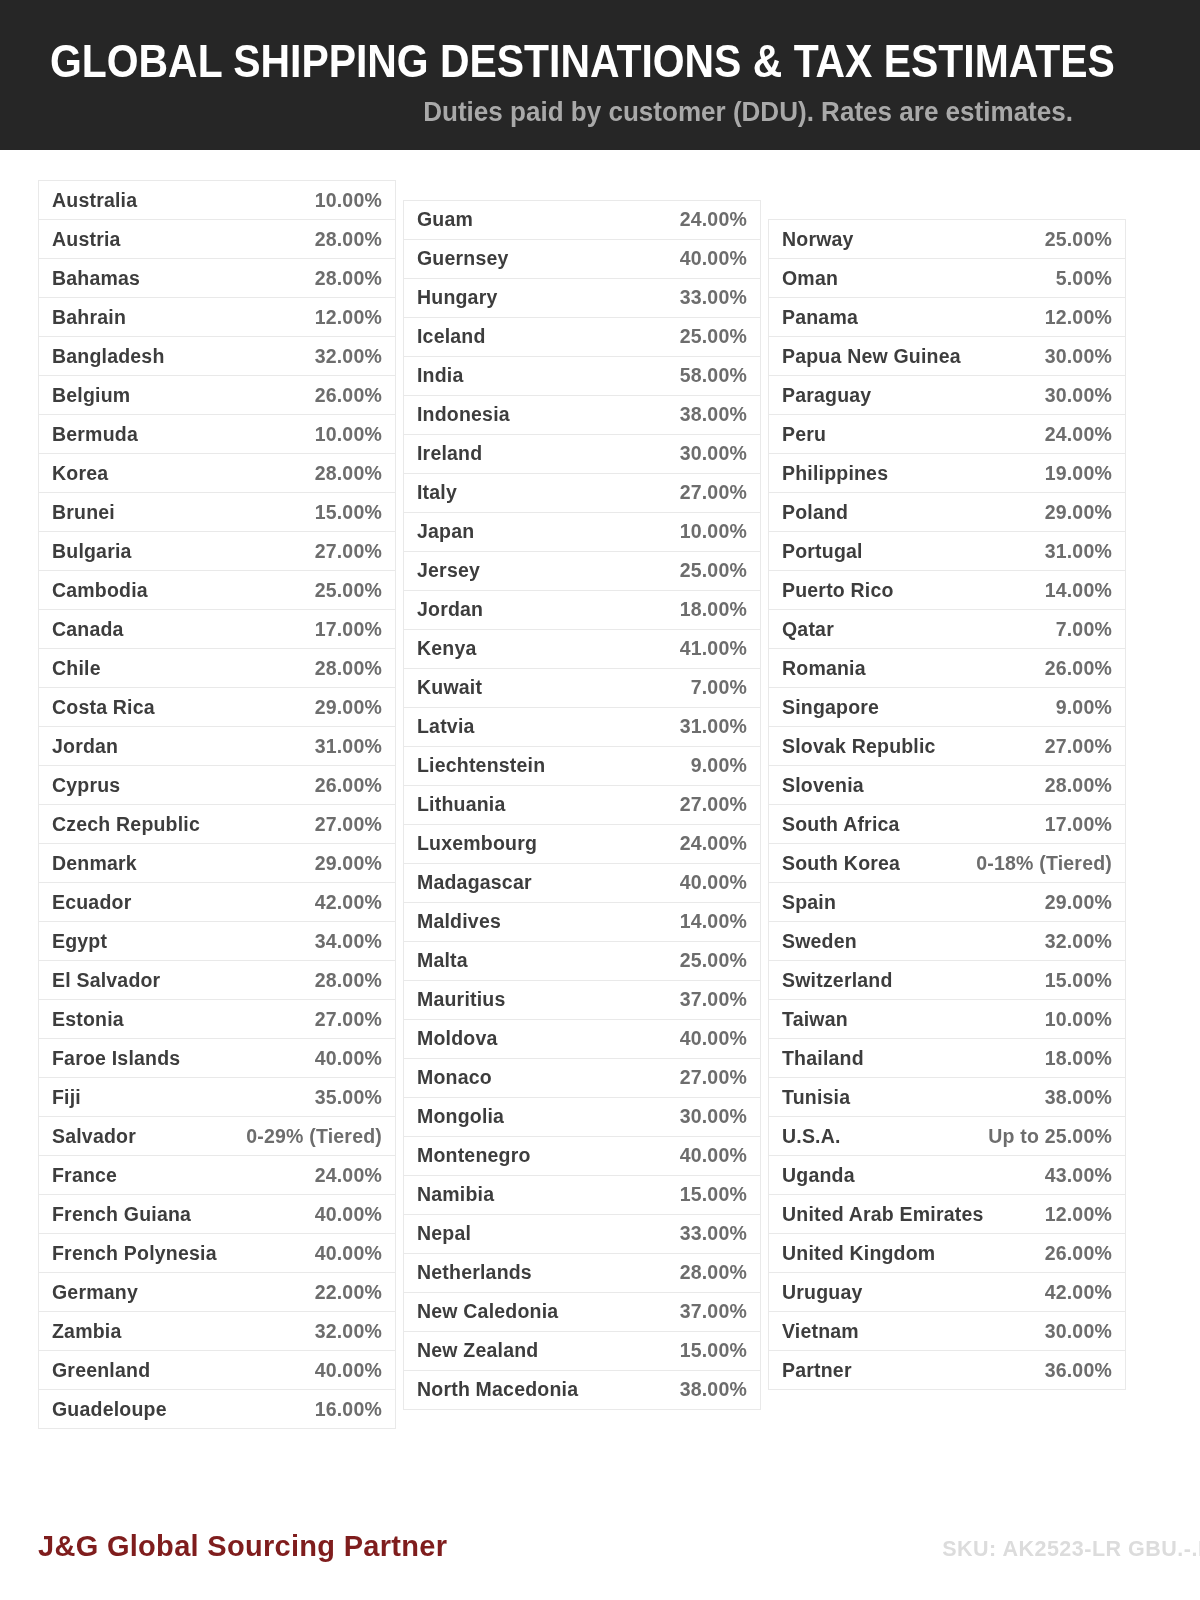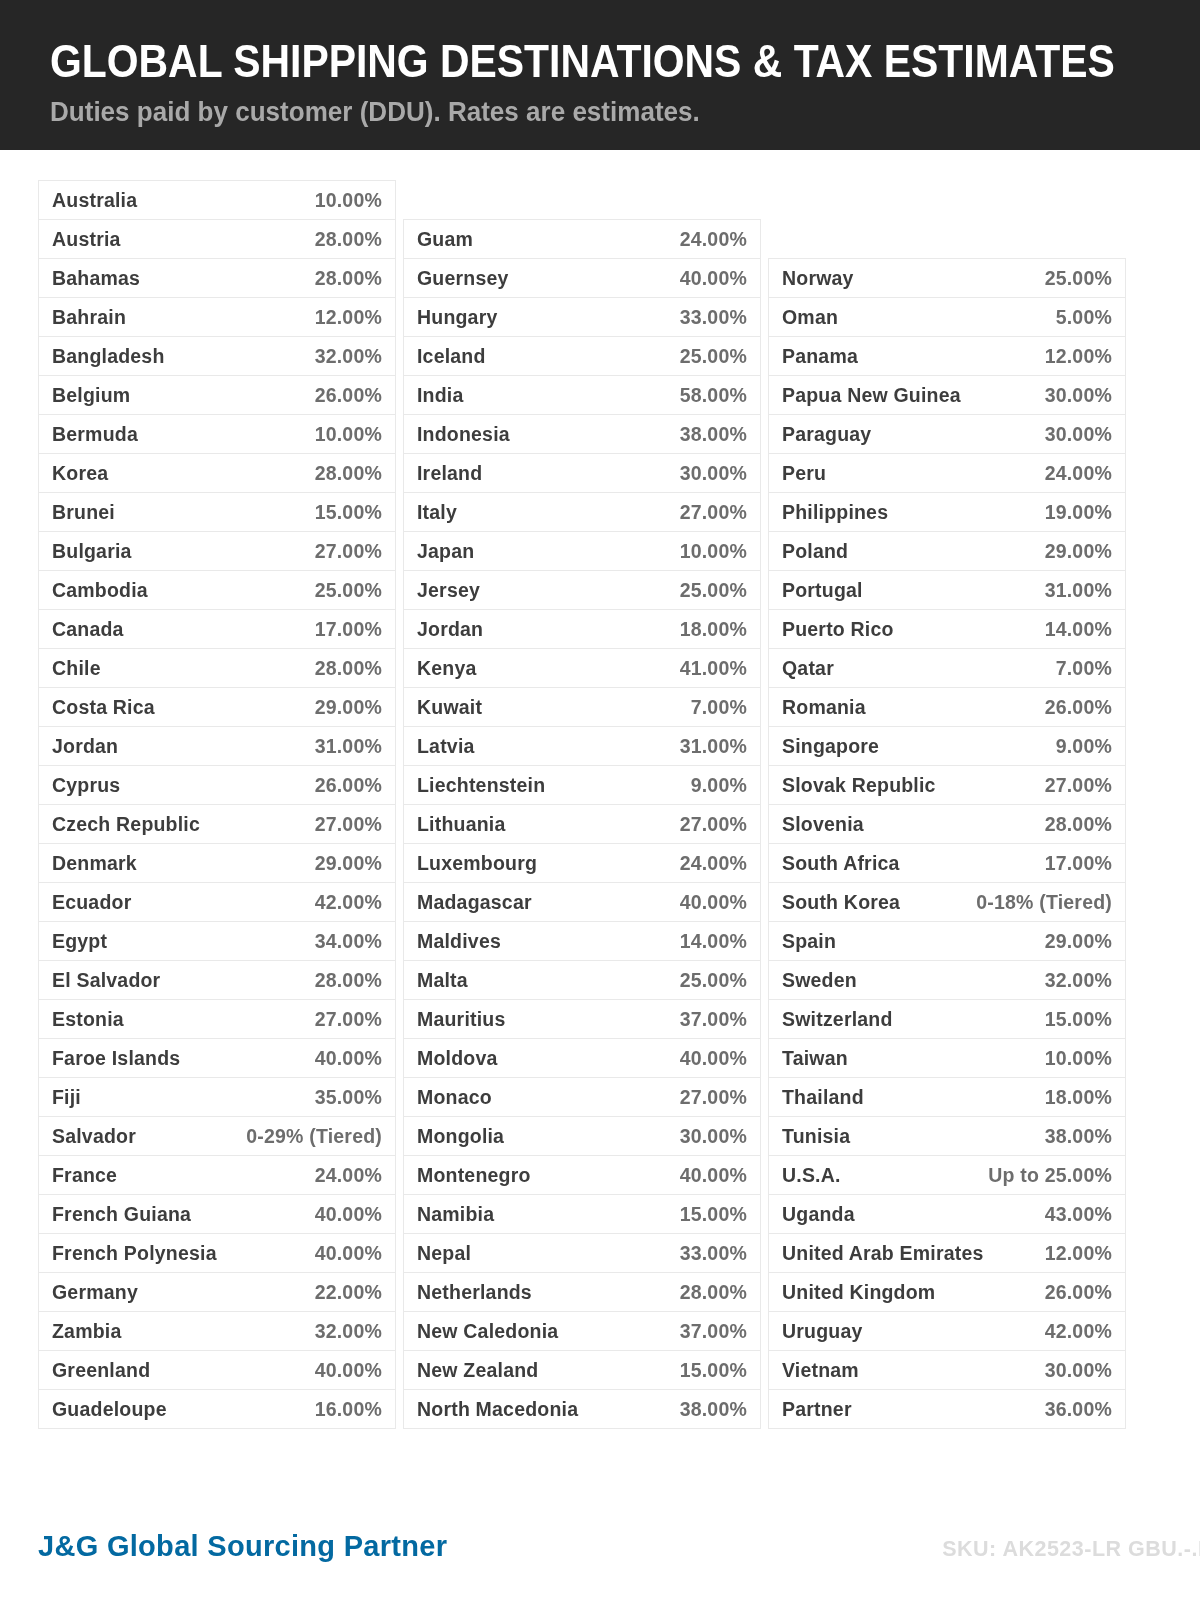--- a/index.html
+++ b/index.html
@@ -14,20 +14,21 @@
     overflow: hidden;
     font-family: "Liberation Sans", sans-serif;
   }
 
   
   .header {
     background: #262626;
     height: 150px;
     box-sizing: border-box;
     padding: 33px 50px 0 50px;
+    text-align: right;
   }
   .title {
     margin: 0;
     color: #ffffff;
     font-size: 47px;
     font-weight: 700;
     white-space: nowrap;
     letter-spacing: 0px;
     transform: scaleX(0.87);
     transform-origin: left center;
@@ -39,21 +40,21 @@
     font-weight: 700;
     white-space: nowrap;
     transform: scaleX(0.93);
     transform-origin: left center;
   }
 
   
   .columns {
     display: flex;
     gap: 7px;
-    align-items: flex-end;
+    align-items: center;
     margin: 30px 74px 0 38px;
   }
   .col {
     flex: 1;
     min-width: 0;
   }
   .row {
     box-sizing: border-box;
     height: 40px;
     margin-top: -1px;
@@ -84,21 +85,21 @@
   
   .footer {
     position: absolute;
     left: 38px;
     top: 1530px;
     width: 1162px;
   }
   .brand {
     font-weight: 700;
     font-size: 29px;
-    color: #0369a1;
+    color: #7f1d1d;
     letter-spacing: 0.3px;
     white-space: nowrap;
   }
   .sku {
     position: absolute;
     right: -14px;
     top: 7px;
     font-weight: 700;
     font-size: 21.5px;
     color: #dcdcdc;

